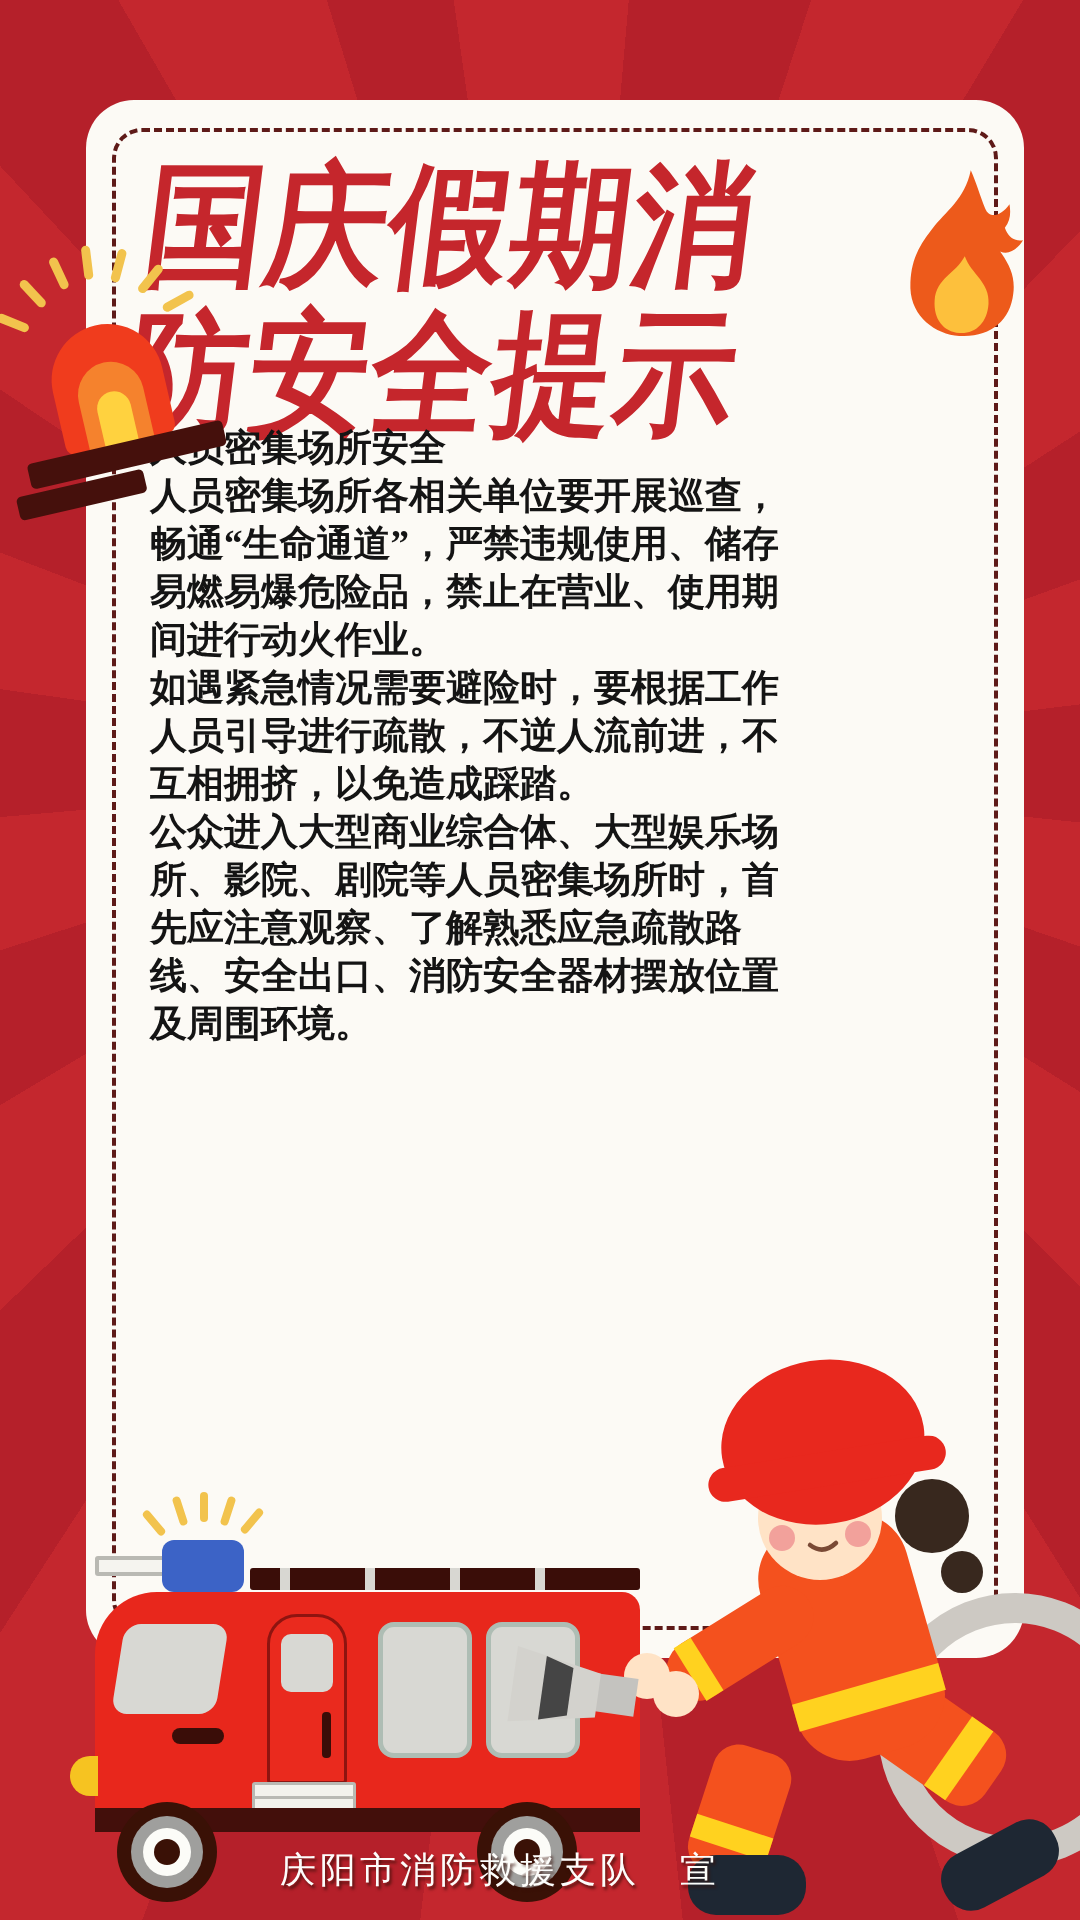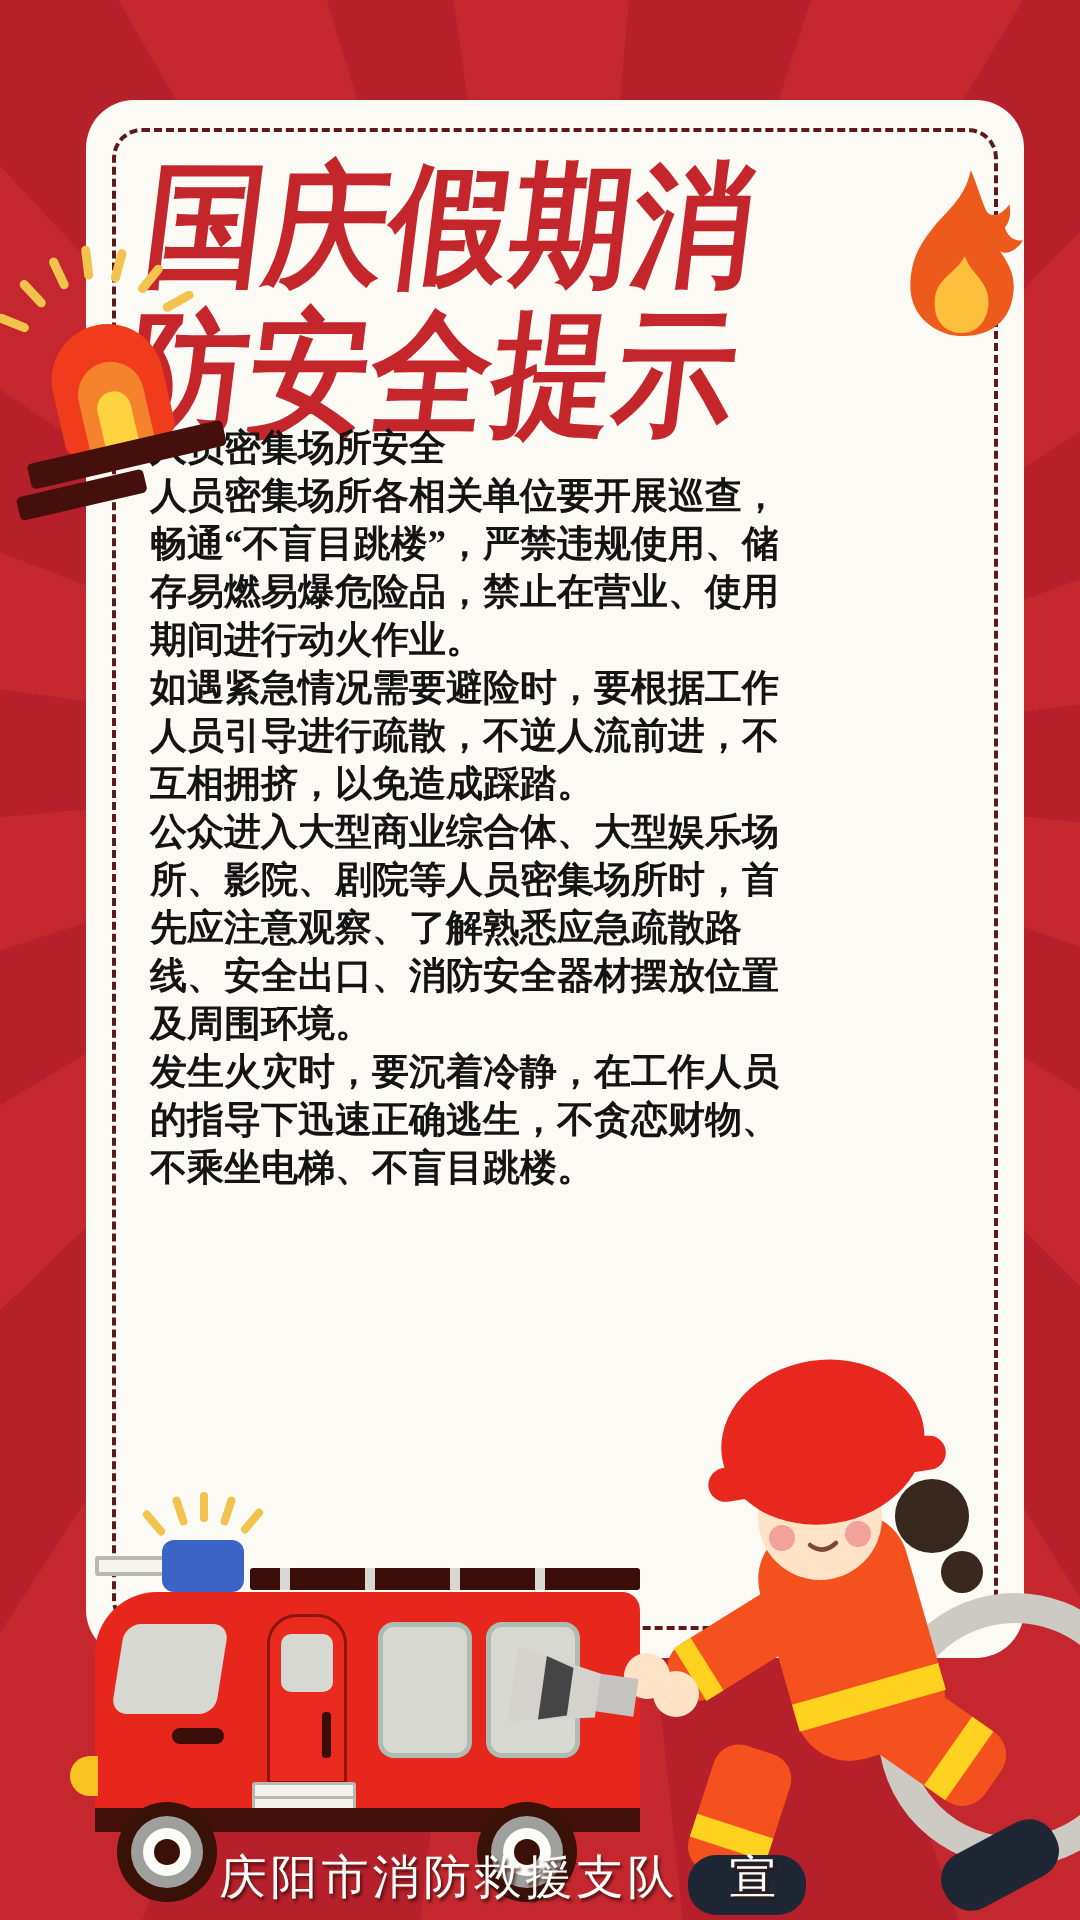--- a/index.html
+++ b/index.html
@@ -60,21 +60,21 @@
   .t-bumper{left:95px;top:318px;width:545px;height:24px;background:#430f0b;}
   .wheel{top:312px;width:100px;height:100px;background:#3a1106;border-radius:50%;}
   .wheel .ring{left:14px;top:14px;width:72px;height:72px;background:#9f9f9d;border-radius:50%;}
   .wheel .ring2{left:26px;top:26px;width:48px;height:48px;background:#fcfcf8;border-radius:50%;}
   .wheel .hub{left:37px;top:37px;width:26px;height:26px;background:#3a1106;border-radius:50%;}
   
   .firefighter{position:absolute;left:460px;top:1330px;width:620px;height:590px;z-index:5;}
   
   .footer{
     position:absolute;left:160px;top:1846px;width:680px;z-index:6;
-    text-align:center;color:#fdfdfb;font-size:47px;letter-spacing:4px;
+    text-align:center;color:#fdfdfb;font-size:36px;letter-spacing:4px;
     font-family:"Liberation Sans",sans-serif;
     text-shadow:2px 3px 3px rgba(55,15,8,0.75);white-space:nowrap;
   }
 </style>
 </head>
 <body>
 
 <div class="card">
   <div class="card-dash"></div>
 </div>
@@ -103,24 +103,23 @@
     <div class="siren-mid">
       <div class="siren-core"></div>
     </div>
   </div>
   <div class="siren-base"></div>
   <div class="siren-base2"></div>
 </div>
 
 <div class="body-text">
   <p>人员密集场所安全</p>
-  <p>人员密集场所各相关单位要开展巡查，畅通“不盲目跳楼”，严禁违规使用、储存易燃易爆危险品，禁止在营业、使用期间进行动火作业。</p>
+  <p>人员密集场所各相关单位要开展巡查，畅通“生命通道”，严禁违规使用、储存易燃易爆危险品，禁止在营业、使用期间进行动火作业。</p>
   <p>如遇紧急情况需要避险时，要根据工作人员引导进行疏散，不逆人流前进，不互相拥挤，以免造成踩踏。</p>
   <p>公众进入大型商业综合体、大型娱乐场所、影院、剧院等人员密集场所时，首先应注意观察、了解熟悉应急疏散路线、安全出口、消防安全器材摆放位置及周围环境。</p>
-  <p>发生火灾时，要沉着冷静，在工作人员的指导下迅速正确逃生，不贪恋财物、不乘坐电梯、不盲目跳楼。</p>
 </div>
 
 <div class="truck">
   <span class="t-ray" style="left:150px;top:18px;transform:rotate(-40deg);"></span>
   <span class="t-ray" style="left:176px;top:6px;transform:rotate(-18deg);"></span>
   <span class="t-ray" style="left:200px;top:2px;"></span>
   <span class="t-ray" style="left:224px;top:6px;transform:rotate(18deg);"></span>
   <span class="t-ray" style="left:248px;top:16px;transform:rotate(40deg);"></span>
   <div class="t-vent"></div>
   <div class="t-beacon"></div>

